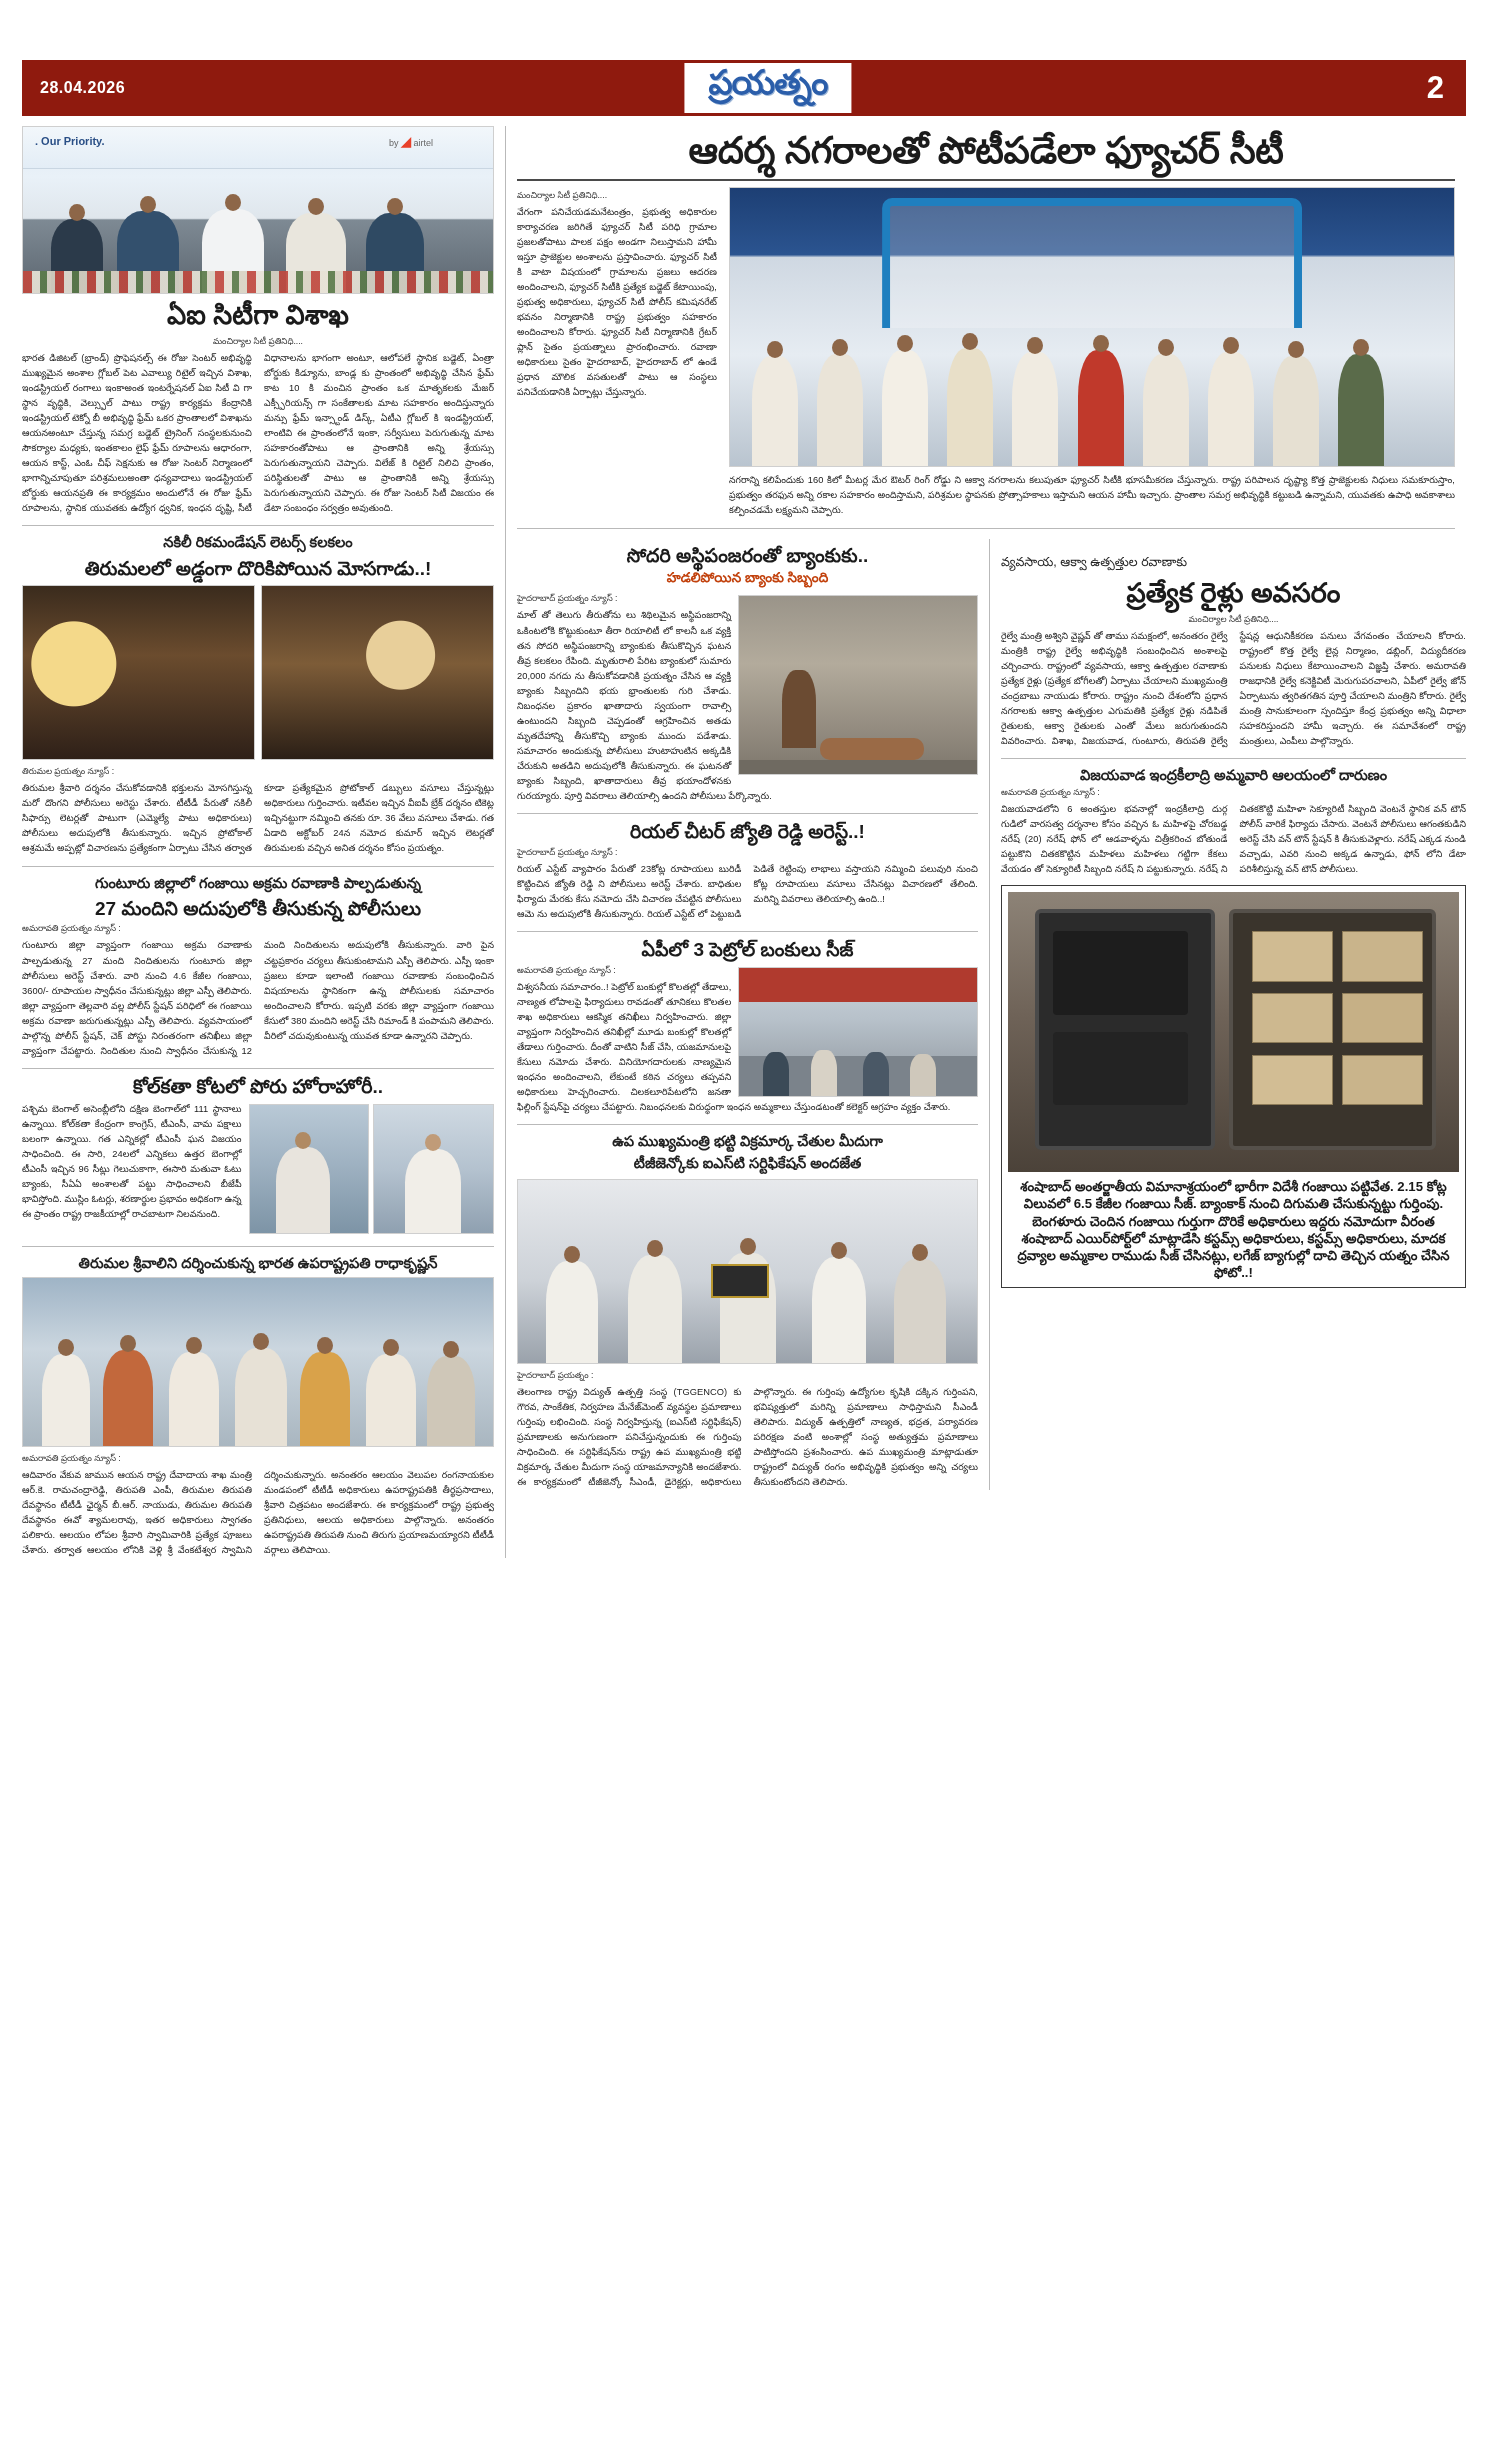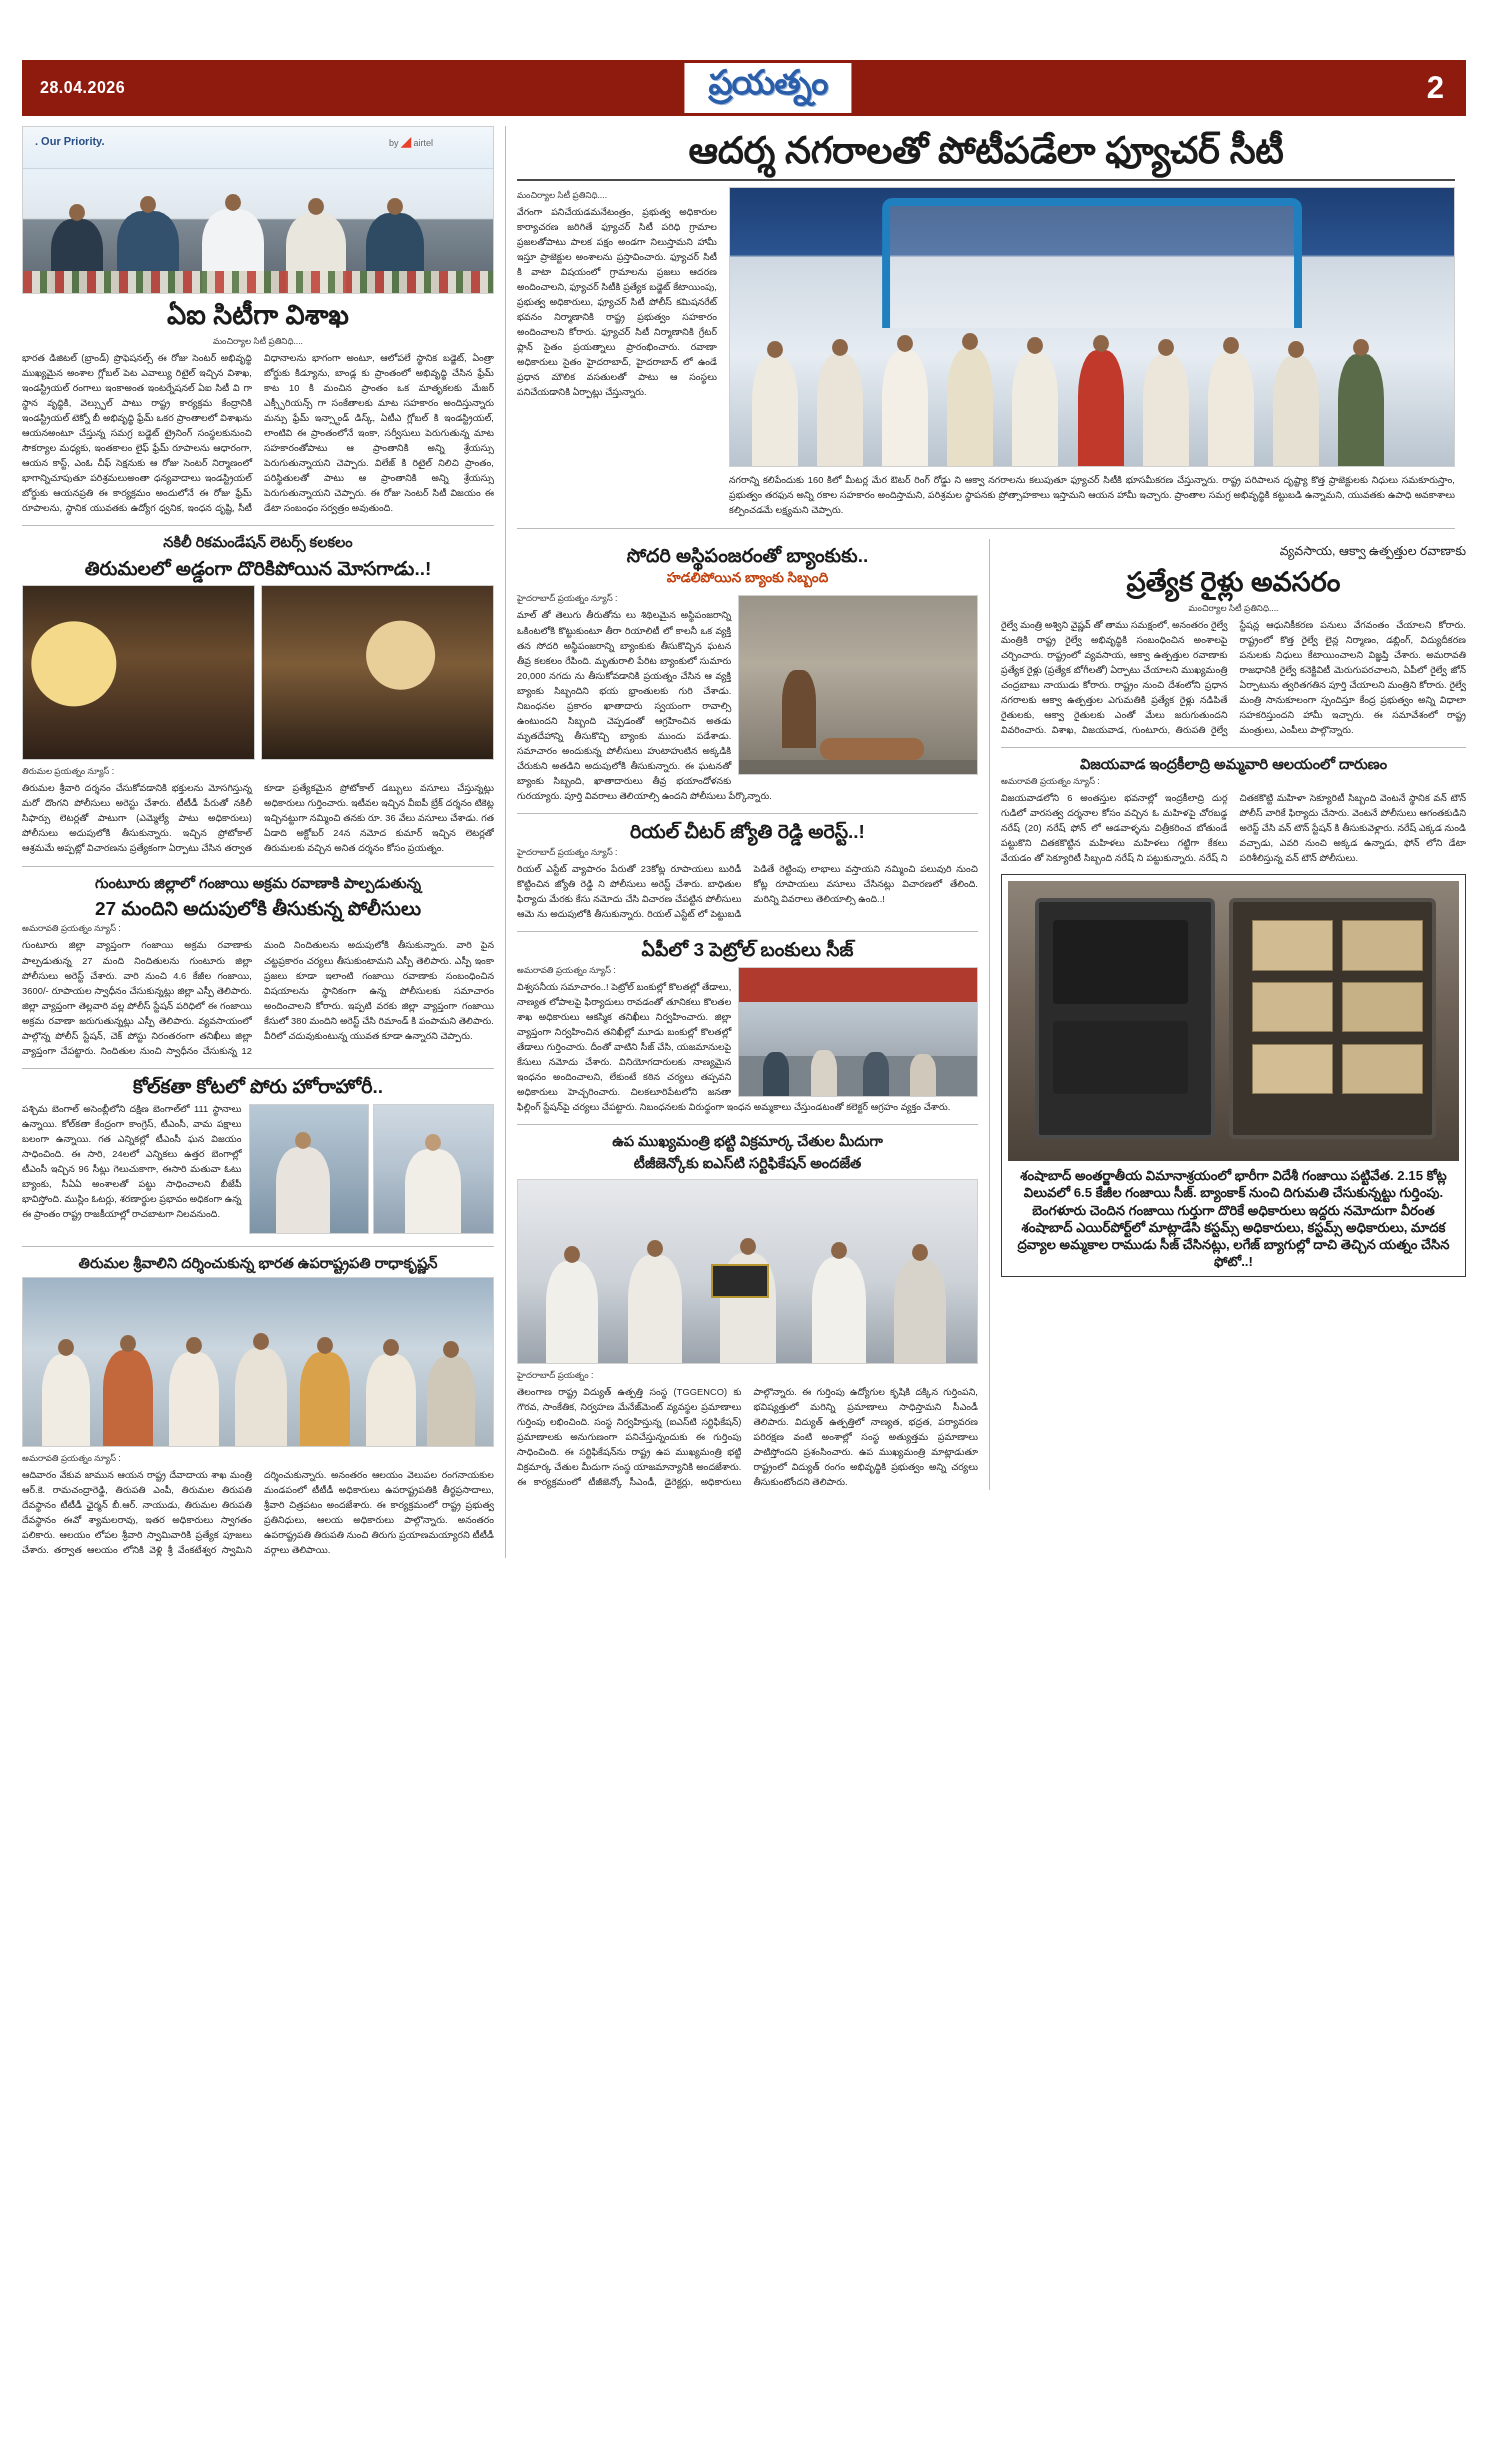--- a/index.html
+++ b/index.html
@@ -96,22 +96,22 @@
   }
   h3.head-md {
     font-size: 19px; font-weight: bold; text-align: center;
     color: #1b1b1b; line-height: 1.2; margin: 6px 0 3px 0;
   }
   h4.head-sm {
     font-size: 14.5px; font-weight: bold; text-align: center;
     color: #222; line-height: 1.25; margin: 4px 0 3px 0;
   }
   .overline {
-    font-size: 12.5px; text-align: right; color: #242424;
-    margin: 5px 0 1px 0; font-weight: normal;
+    font-size: 12.5px; text-align: left; color: #242424;
+    margin: 16px 0 1px 0; font-weight: normal;
   }
   .subhead {
     font-size: 13.5px; text-align: center; color: #c2410c;
     font-weight: bold; margin: 1px 0 4px 0;
   }
   .rule { height: 1px; background: #b9b9b9; margin: 9px 0 7px 0; }
   .rule-thick { height: 2px; background: #4a4a4a; margin: 9px 0 7px 0; }
 
   
   .photo { position: relative; overflow: hidden; background: #cfd6dd; }

